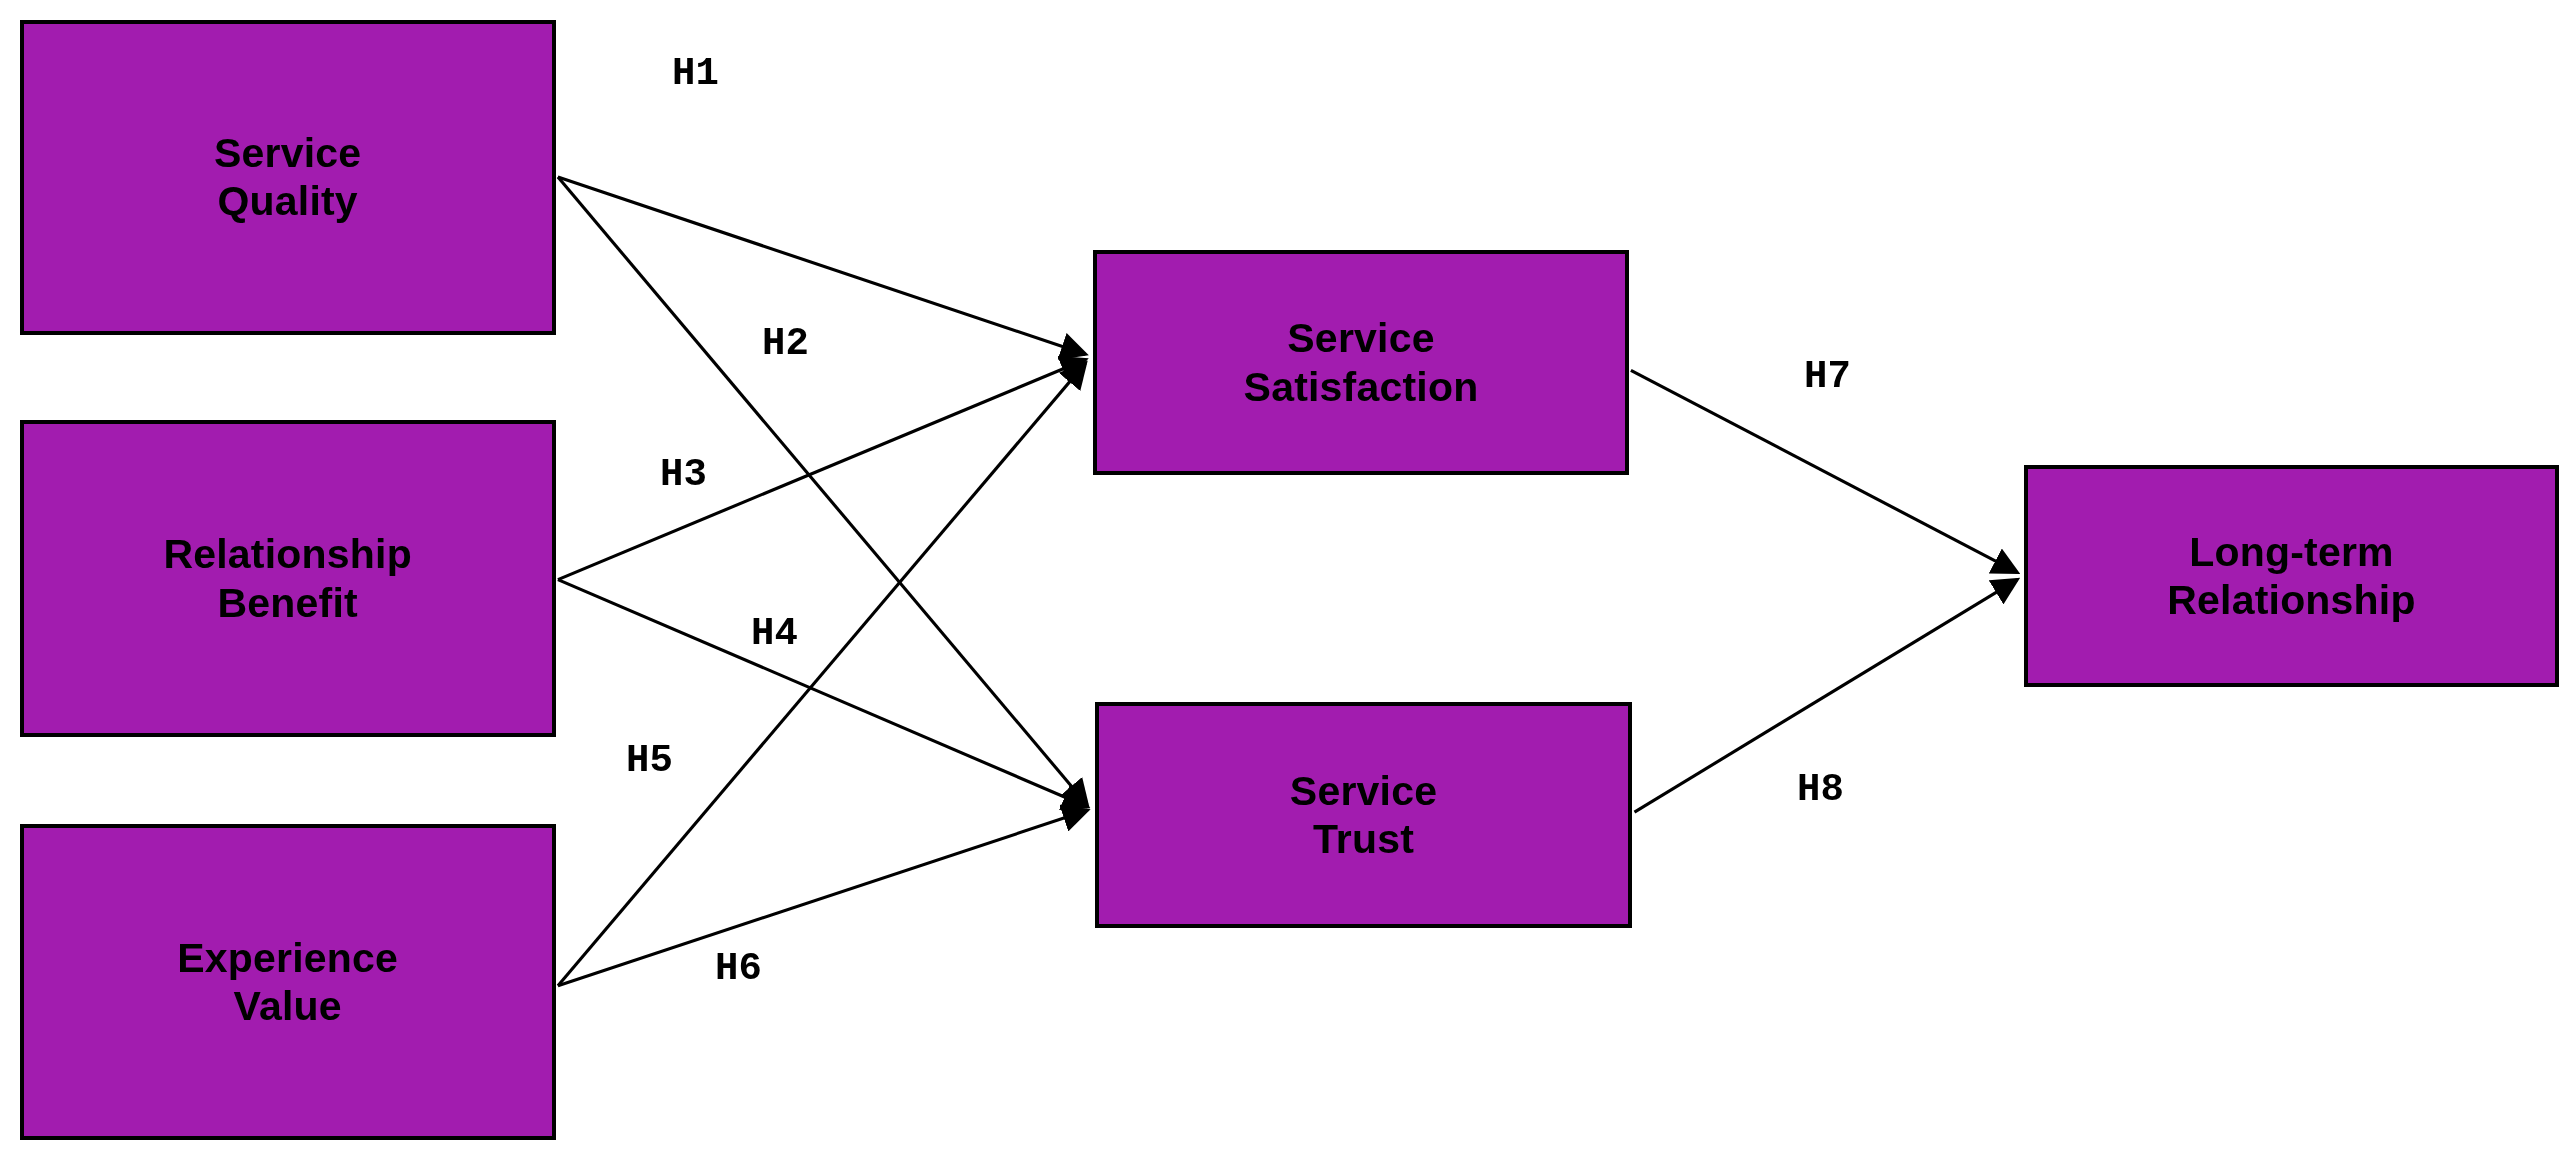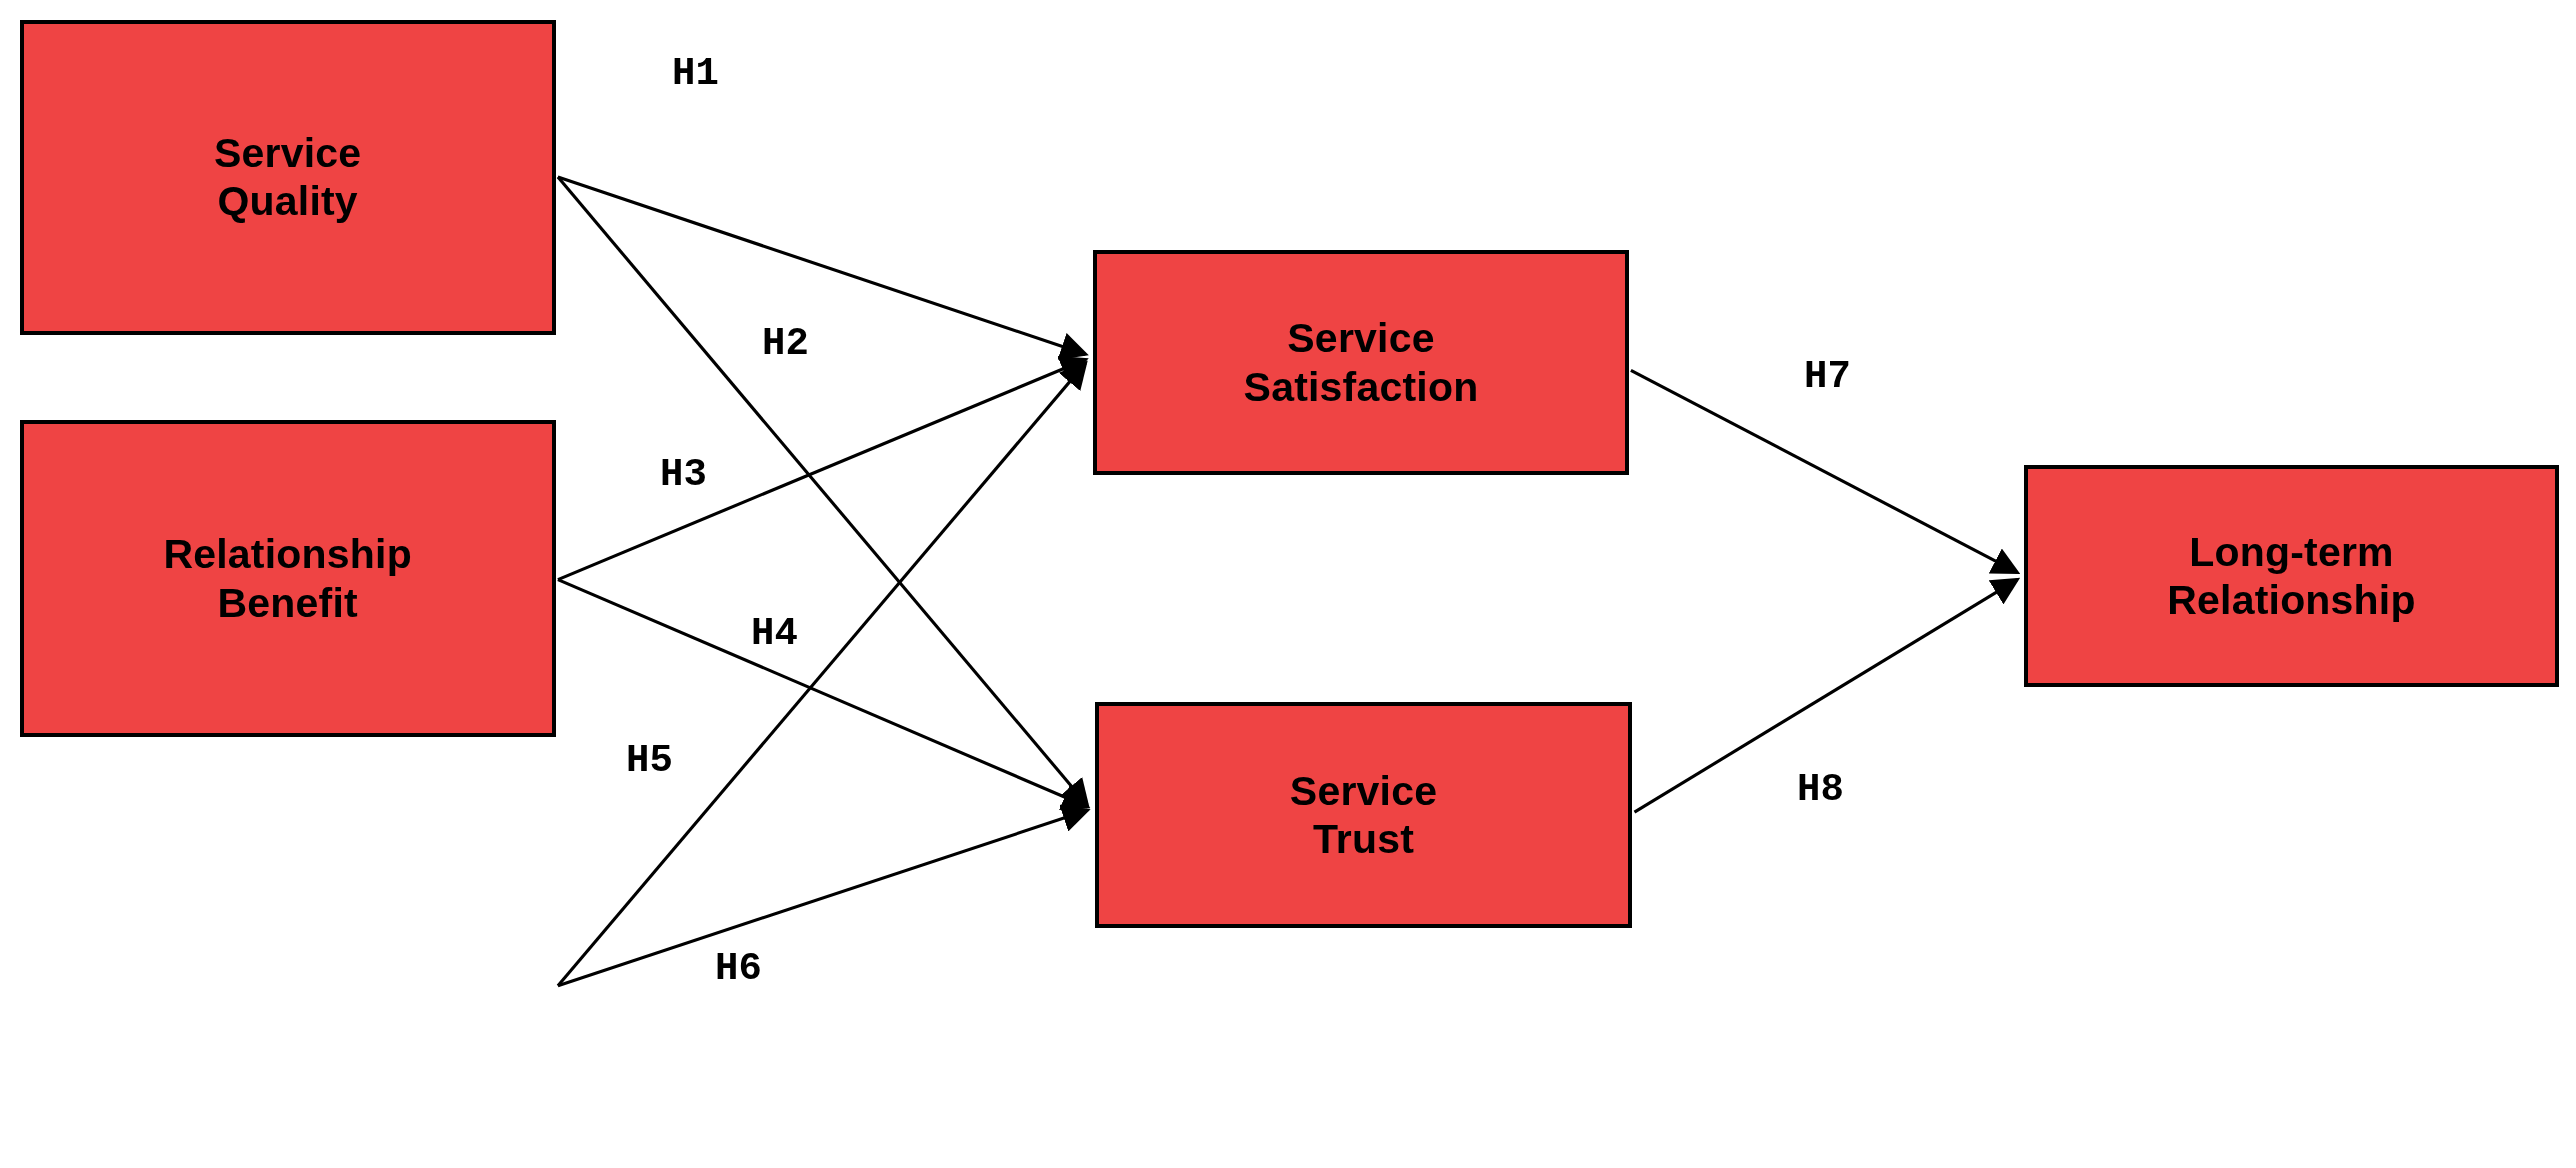--- a/index.html
+++ b/index.html
@@ -22,21 +22,21 @@
     position: absolute;
     top: 0;
     left: 0;
     width: 2576px;
     height: 1169px;
   }
   .node-box {
     position: absolute;
     box-sizing: border-box;
     border: 4.5px solid #000000;
-    background: #ef4444;
+    background: #a21caf;
     display: flex;
     align-items: center;
     justify-content: center;
     text-align: center;
   }
   .node-label {
     font-family: "Liberation Sans", sans-serif;
     font-weight: bold;
     font-size: 41px;
     line-height: 1.18;
@@ -86,20 +86,24 @@
   <div class="node-box" style="left:19.7px; top:19.7px; width:536px; height:315px;">
     <span class="node-label">Service
 Quality</span>
   </div>
 
   <div class="node-box" style="left:19.7px; top:420px; width:536px; height:317px;">
     <span class="node-label">Relationship
 Benefit</span>
   </div>
 
+  <div class="node-box" style="left:19.7px; top:824px; width:536px; height:316px;">
+    <span class="node-label">Experience
+Value</span>
+  </div>
 
   <div class="node-box" style="left:1093px; top:250px; width:536px; height:225px;">
     <span class="node-label">Service
 Satisfaction</span>
   </div>
 
   <div class="node-box" style="left:1095px; top:702px; width:537px; height:226px;">
     <span class="node-label">Service
 Trust</span>
   </div>

